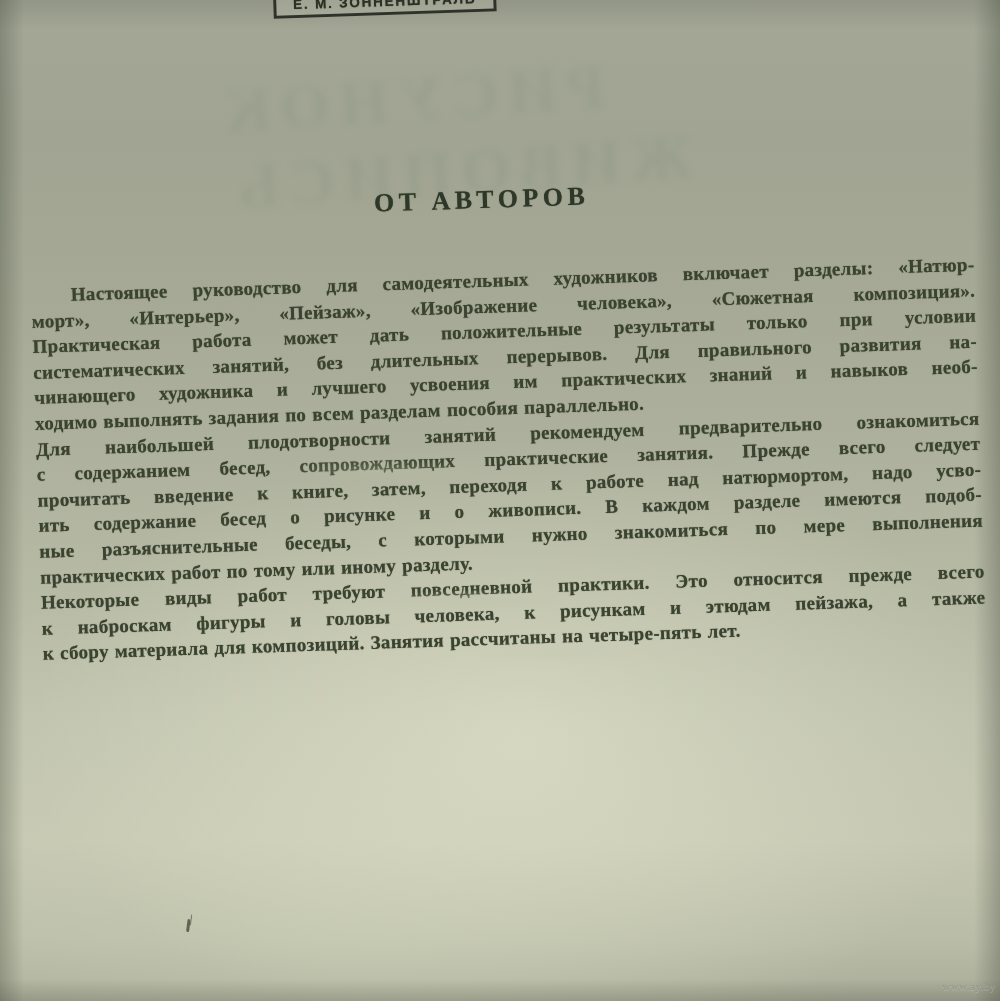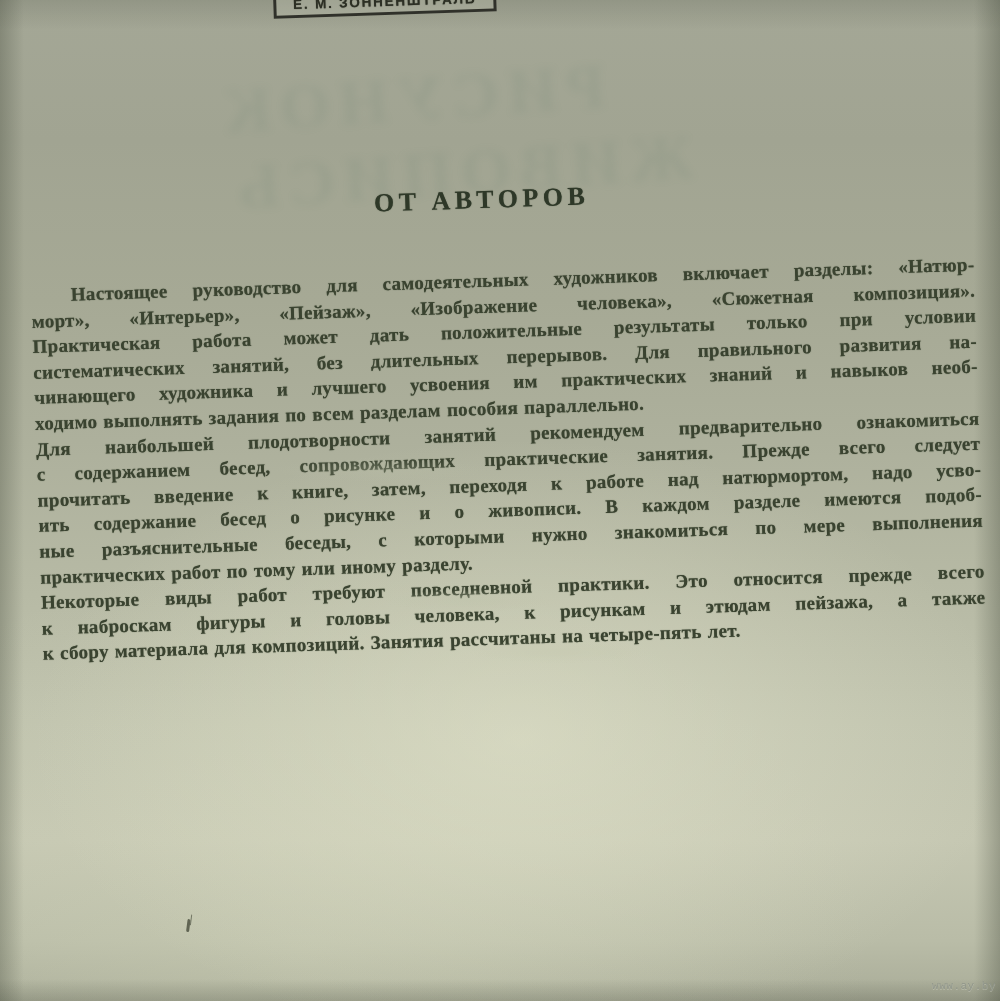--- a/index.html
+++ b/index.html
@@ -43,21 +43,21 @@
   .line.para-end{text-align-last:left;}
   
   .fade-overlay{position:absolute;inset:0;pointer-events:none;background:
     radial-gradient(ellipse 115px 15px at 468px 601px, rgba(192,196,172,0.55), rgba(192,196,172,0) 75%),
     radial-gradient(ellipse 125px 15px at 560px 652px, rgba(198,201,176,0.50), rgba(198,201,176,0) 75%),
     radial-gradient(ellipse 140px 16px at 380px 470px, rgba(186,190,167,0.32), rgba(186,190,167,0) 75%);}
   .speck{position:absolute;left:166px;top:924px;width:3px;height:13px;
     background:#3f4434;border-radius:2px;opacity:0.75;transform:rotate(9deg);
     box-shadow:2px -6px 0 -1px rgba(63,68,52,0.8);}
   .watermark{position:absolute;right:4px;bottom:9px;
-    font-family:Liberation Mono, monospace;font-size:11px;
+    font-family:Liberation Serif, serif;font-size:11px;
     color:#8e948a;opacity:0.9;letter-spacing:0.5px;
     text-shadow:0 1px 0 rgba(236,236,220,0.35);}
 </style>
 </head>
 <body>
 
 <div class="photo">
 
   <div class="rotated">
 

